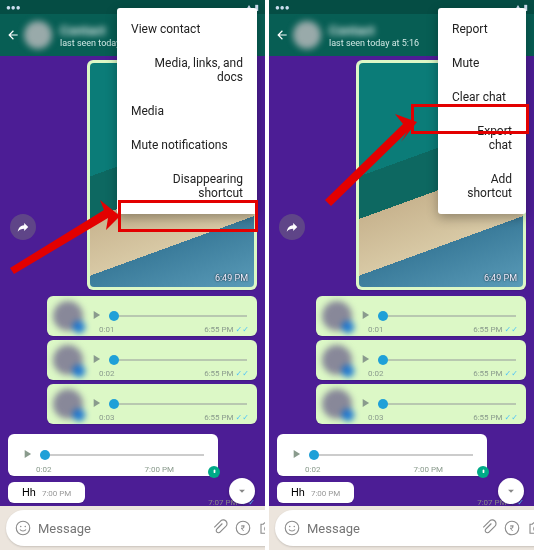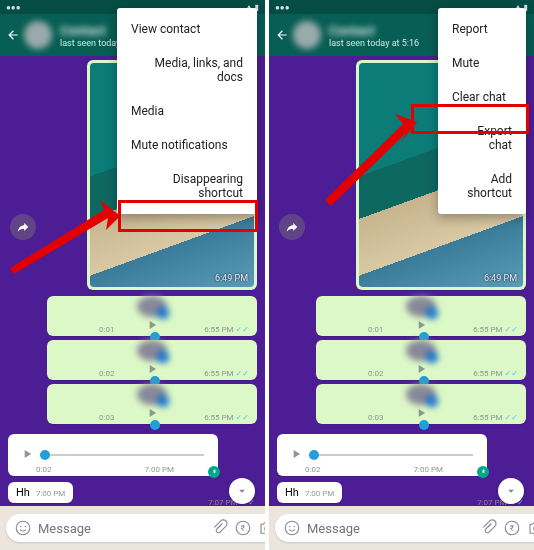--- a/index.html
+++ b/index.html
@@ -12,40 +12,40 @@
   .avatar { width: 28px; height: 28px; border-radius: 50%; background: #9aa; margin-right: 8px; filter: blur(3px); }
   .hname { flex: 1; }
   .hname .n { font-size: 13px; font-weight: 500; filter: blur(3px); color:#fff;}
   .hname .s { font-size: 9px; color: #d0e8e4; }
   .chat { flex: 1; background: #4c1d95; position: relative; overflow: hidden; }
   .imgbubble { position: absolute; top: 4px; right: 8px; width: 170px; height: 230px; background: #dcf8c6; border-radius: 6px; padding: 3px; box-shadow: 0 1px 1px rgba(0,0,0,.1);}
   .imgbubble .photo { width: 100%; height: 100%; border-radius: 4px; background: linear-gradient(160deg,#0b7c78 0%,#0b7c78 40%,#0d6861 40%,#0d6861 55%,#c8b48f 55%,#d8c9a5 75%,#3a7b9a 75%,#5a9bb8 100%); position: relative; }
   .photo .ts { position: absolute; bottom: 4px; right: 6px; color: #eef; font-size: 9px; text-shadow:0 0 2px #000;}
   .fwd { position: absolute; left: 10px; top: 158px; width: 26px; height: 26px; border-radius: 50%; background: rgba(120,120,120,.45); display:flex; align-items:center; justify-content:center;}
   .fwd svg{width:14px;height:14px;fill:#fff;}
-  .voice-out { position: absolute; right: 8px; width: 210px; height: 40px; background: #dcf8c6; border-radius: 6px; box-shadow: 0 1px 1px rgba(0,0,0,.1); display:flex; align-items:center; padding:0 6px;flex-direction:column;}
+  .voice-out { position: absolute; right: 8px; width: 210px; height: 40px; background: #dcf8c6; border-radius: 6px; box-shadow: 0 1px 1px rgba(0,0,0,.1); display:flex; align-items:center; padding:0 6px;}
   .voice-out .vavatar{width:30px;height:30px;border-radius:50%;background:#889;filter:blur(3px);position:relative;}
   .micbadge{position:absolute;bottom:-2px;right:-2px;width:12px;height:12px;border-radius:50%;background:#06c;display:flex;align-items:center;justify-content:center;}
   .micbadge svg{width:7px;height:7px;fill:#fff;}
   .play{margin:0 6px;}
   .play svg{width:14px;height:14px;fill:#8a9b8d;}
   .track{flex:1;height:2px;background:#b8c8b0;position:relative;margin-right:4px;}
   .dot{position:absolute;left:0;top:-4px;width:10px;height:10px;border-radius:50%;background:#1fa0d8;}
   .vmeta{position:absolute;bottom:2px;left:52px;right:8px;display:flex;justify-content:space-between;font-size:8px;color:#8a9b8d;}
   .ticks{color:#4fc3f7;margin-left:2px;}
   .voice-in { position:absolute; left:8px; width:210px; height:42px; background:#fff; border-radius:6px; box-shadow:0 1px 1px rgba(0,0,0,.1); display:flex; align-items:center; padding:0 6px;}
   .voice-in .track{background:#ccc;}
   .voice-in .vavatar{order:3;margin-left:4px;}
   .voice-in .vmeta{left:28px;right:44px;}
-  .txt-in{position:absolute;left:8px;background:#fff;border-radius:6px;padding:4px 8px;font-size:11px;box-shadow:0 1px 1px rgba(0,0,0,.1);}
+  .txt-in{position:absolute;left:8px;background:#fff;border-radius:6px;padding:4px 14px;font-size:11px;box-shadow:0 1px 1px rgba(0,0,0,.1);}
   .txt-in .ts2{font-size:8px;color:#999;margin-left:6px;}
   .inputbar{height:44px;display:flex;align-items:center;padding:4px 6px;gap:4px;position:relative;}
   .fab-down{position:absolute;right:10px;top:-28px;width:26px;height:26px;border-radius:50%;background:#fff;box-shadow:0 1px 3px rgba(0,0,0,.25);display:flex;align-items:center;justify-content:center;}
   .fab-down svg{width:14px;height:14px;fill:#888;}
-  .msgbox{flex:1;height:28px;background:#fff;border-radius:18px;display:flex;align-items:center;padding:0 8px;box-shadow:0 1px 2px rgba(0,0,0,.15);}
+  .msgbox{flex:1;height:36px;background:#fff;border-radius:18px;display:flex;align-items:center;padding:0 8px;box-shadow:0 1px 2px rgba(0,0,0,.15);}
   .msgbox svg{width:18px;height:18px;fill:#8a8a8a;}
   .msgbox input{flex:1;border:none;outline:none;font-size:13px;margin:0 6px;color:#555;}
   .menu{position:absolute;top:8px;right:8px;width:140px;background:#fff;border-radius:3px;box-shadow:0 4px 12px rgba(0,0,0,.3);padding:4px 0;z-index:10;text-align:right;}
   .menuitem{padding:10px 14px;font-size:12px;color:#222;display:flex;justify-content:space-between;align-items:center;cursor:pointer;}
   .menuitem .chv{font-size:10px;color:#888;}
   .redbox{position:absolute;border:3px solid #e30000;z-index:20;pointer-events:none;}
   .arrow{position:absolute;z-index:19;pointer-events:none;}
   .sbright{display:flex;gap:3px;align-items:center;}
   .sbright span{font-size:8px;}
   .tri{width:0;height:0;border-left:3px solid transparent;border-right:3px solid transparent;border-bottom:5px solid #cde;}

